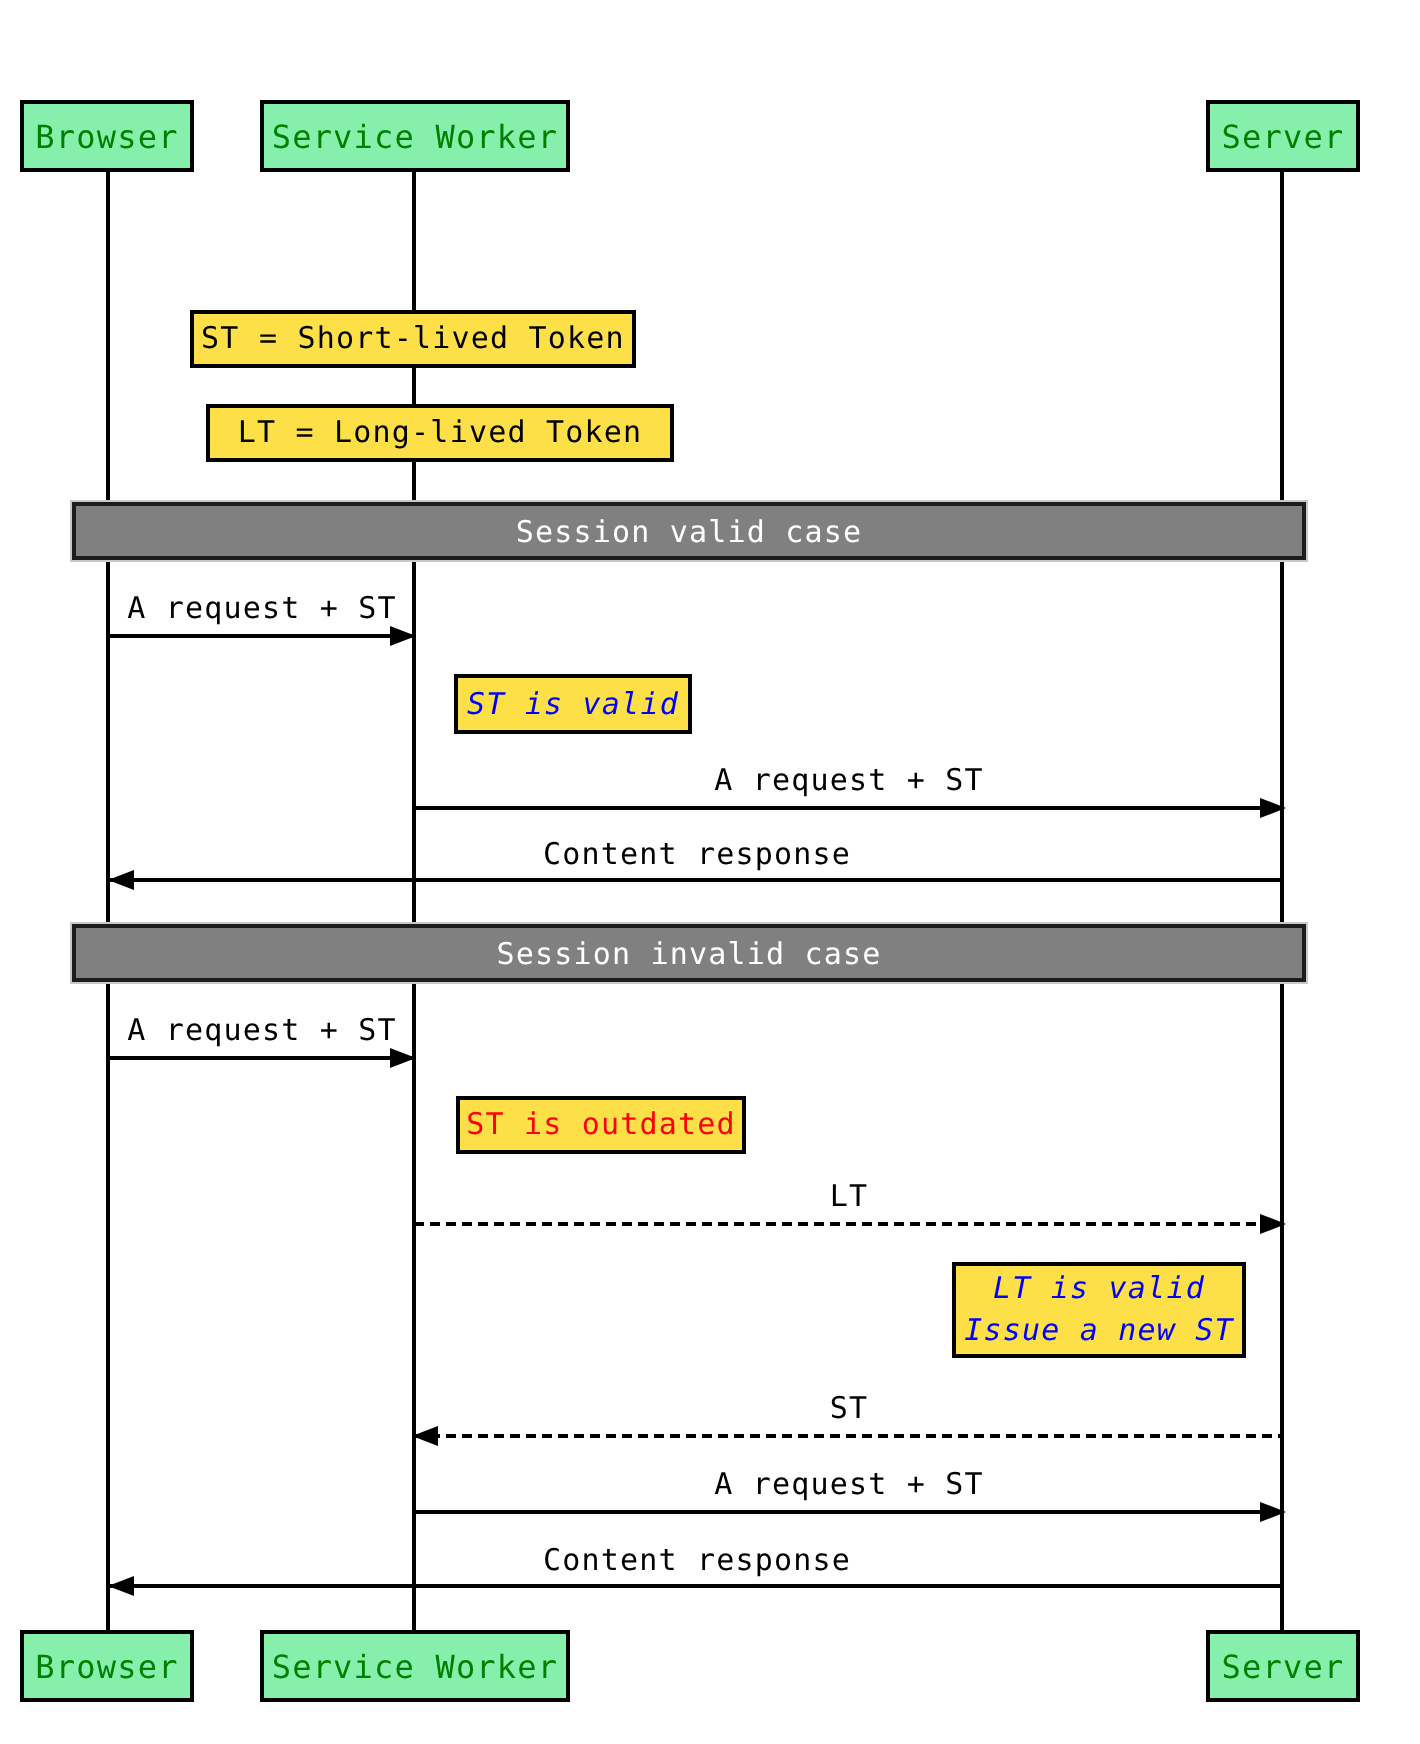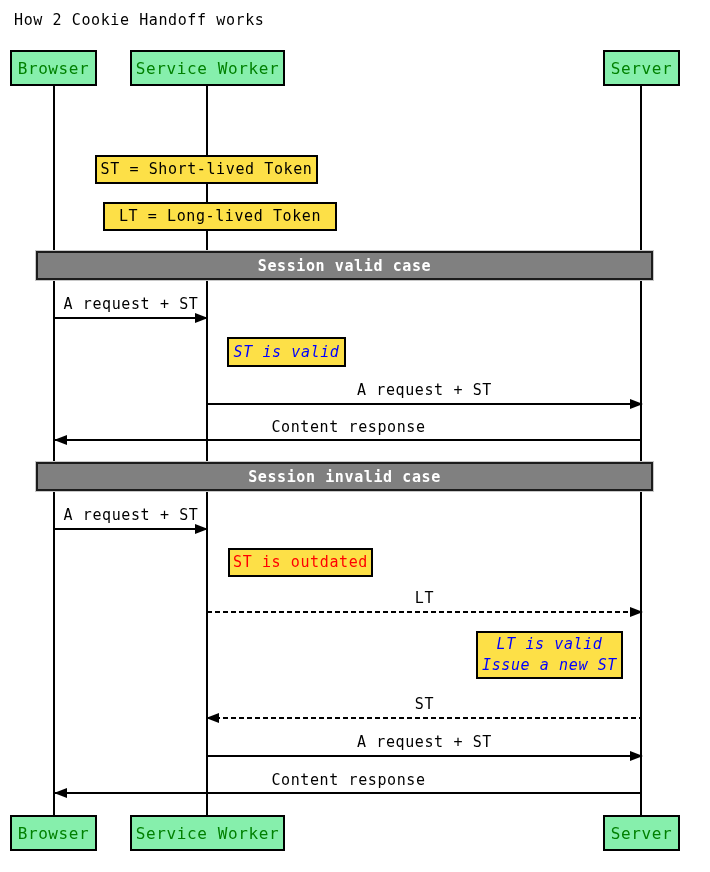--- a/index.html
+++ b/index.html
@@ -23,21 +23,21 @@
     position:absolute;box-sizing:border-box;border:2px solid #000;background:#fde047;
     display:flex;flex-direction:column;align-items:center;justify-content:center;
     font-size:15px;letter-spacing:.6px;white-space:nowrap;z-index:3;line-height:21px;
   }
   .note.blue{color:#0000ff;font-style:italic;}
   .note.red{color:#ff0000;}
   .divider{
     position:absolute;left:36px;width:617px;height:29px;box-sizing:border-box;
     background:#808080;border:2px solid #1c1c1c;box-shadow:0 0 0 1px #c8c8c8;
     display:flex;align-items:center;justify-content:center;
-    color:#ffffff;font-size:15px;font-weight:bold;letter-spacing:.6px;z-index:2;
+    color:#ffffff;font-size:15px;font-weight:normal;letter-spacing:.6px;z-index:2;
   }
   .msg-label{
     position:absolute;font-size:15px;letter-spacing:.6px;white-space:nowrap;
     text-align:center;z-index:2;
   }
   .line{
     position:absolute;height:2px;background:#000;z-index:2;
   }
   .line.dashed{
     background:repeating-linear-gradient(90deg,#000 0 5px,rgba(0,0,0,0) 5px 8px);
@@ -47,21 +47,20 @@
     border-top:5px solid transparent;border-bottom:5px solid transparent;
   }
   .line .head.right{right:-1px;transform:translateY(-50%);border-left:13px solid #000;}
   .line .head.left{left:-1px;transform:translateY(-50%);border-right:13px solid #000;}
 </style>
 </head>
 <body>
 
 <div id="diagram">
 
-  <div class="title">How 2 Cookie Handoff works</div>
 
   <div class="lifeline" style="left:53px;"></div>
   <div class="lifeline" style="left:206px;"></div>
   <div class="lifeline" style="left:640px;"></div>
 
   <div class="actor" style="left:10px;top:50px;width:87px;">Browser</div>
   <div class="actor" style="left:130px;top:50px;width:155px;">Service Worker</div>
   <div class="actor" style="left:603px;top:50px;width:77px;">Server</div>
 
   <div class="note" style="left:95px;top:155px;width:223px;height:29px;">ST = Short-lived Token</div>

